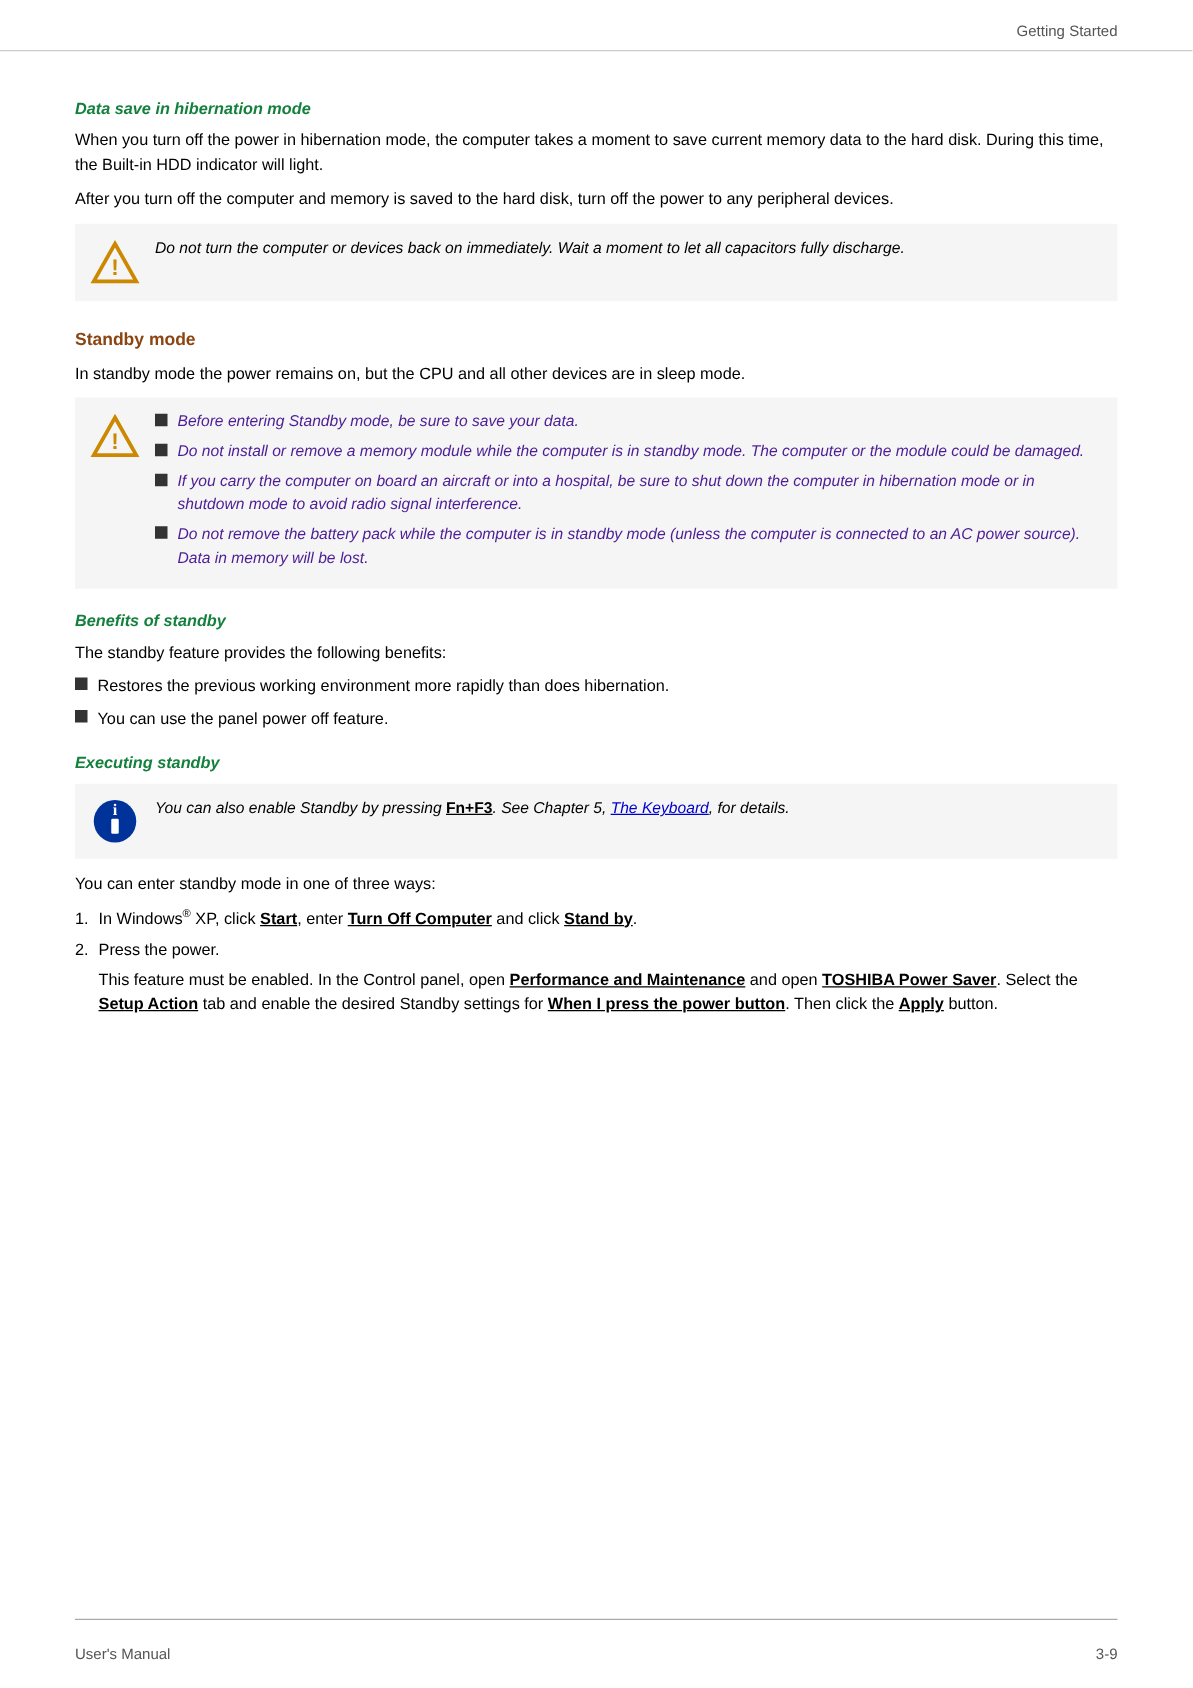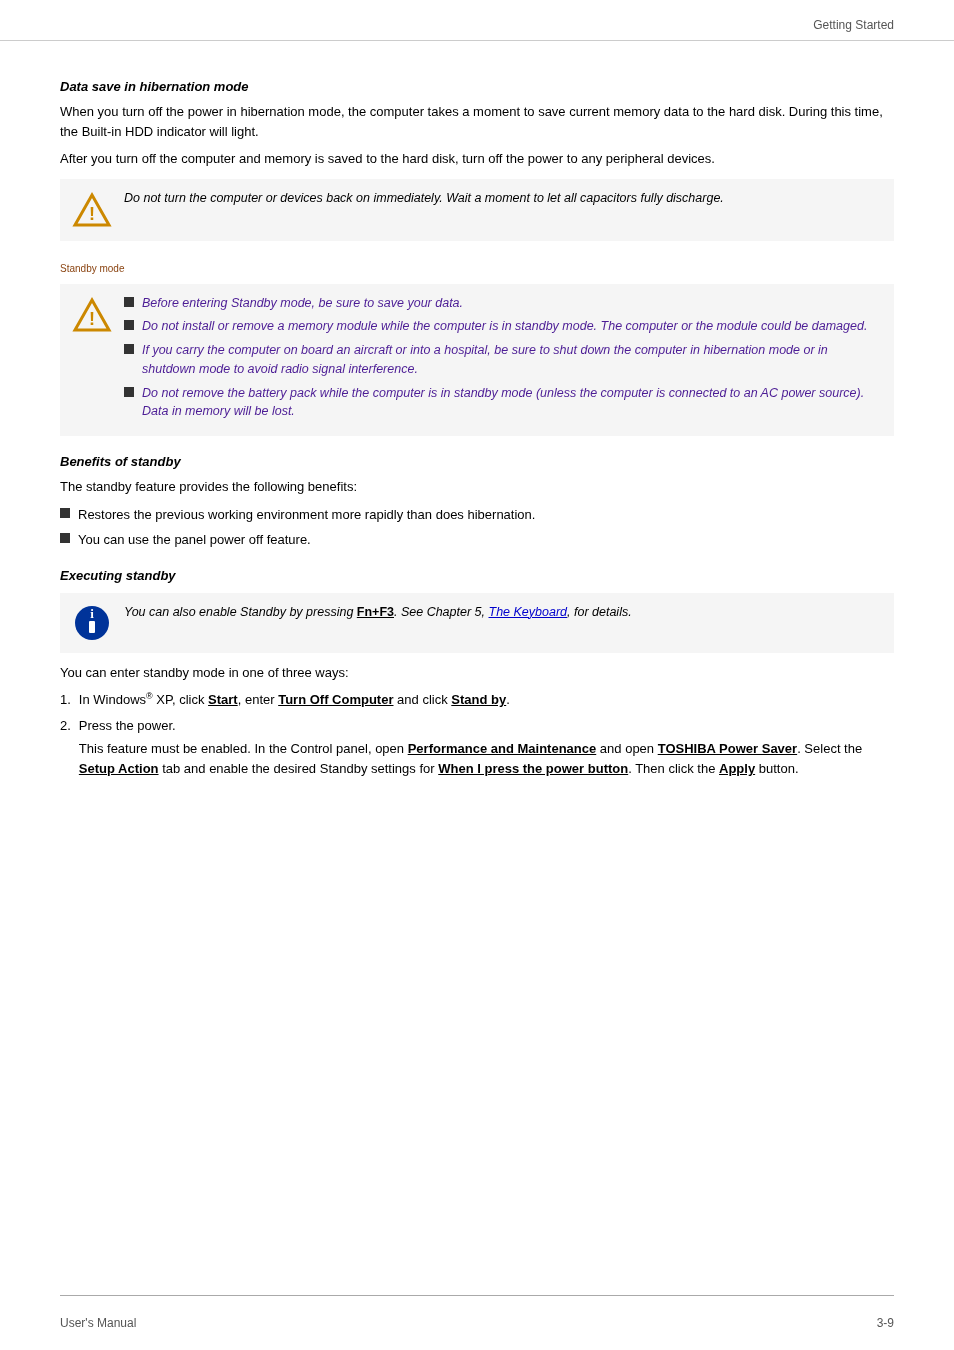--- a/index.html
+++ b/index.html
@@ -42,29 +42,29 @@
     
     .content {
       padding: 20px 60px 20px 60px;
     }
 
     
     .section-title-italic {
       font-style: italic;
       font-weight: bold;
       font-size: 13px;
-      color: #000000;
+      color: #15803d;
       margin-bottom: 8px;
       margin-top: 18px;
     }
 
     
     .standby-mode-heading {
-      font-weight: normal;
-      font-size: 10px;
+      font-weight: bold;
+      font-size: 14px;
       color: #8B4513;
       margin-top: 22px;
       margin-bottom: 10px;
     }
 
     .paragraph {
       font-size: 13px;
       line-height: 1.5;
       margin-bottom: 8px;
       color: #000000;
@@ -270,20 +270,21 @@
             <polygon points="20,4 37,34 3,34" fill="none" stroke="#cc8800" stroke-width="3"></polygon>
             <text x="20" y="29" text-anchor="middle" font-size="18" font-weight="bold" fill="#cc8800">!</text>
           </svg>
         </div>
         <span class="warning-text">Do not turn the computer or devices back on immediately. Wait a moment to let all capacitors fully discharge.</span>
       </div>
     </div>
 
     <div>
       <div class="standby-mode-heading">Standby mode</div>
+      <p class="paragraph">In standby mode the power remains on, but the CPU and all other devices are in sleep mode.</p>
 
       <div class="info-box">
         <div class="warning-icon">
           <svg width="40" height="40" viewBox="0 0 40 40">
             <polygon points="20,4 37,34 3,34" fill="none" stroke="#cc8800" stroke-width="3"></polygon>
             <text x="20" y="29" text-anchor="middle" font-size="18" font-weight="bold" fill="#cc8800">!</text>
           </svg>
         </div>
         <div class="info-content">
           <ul class="bullet-list">

